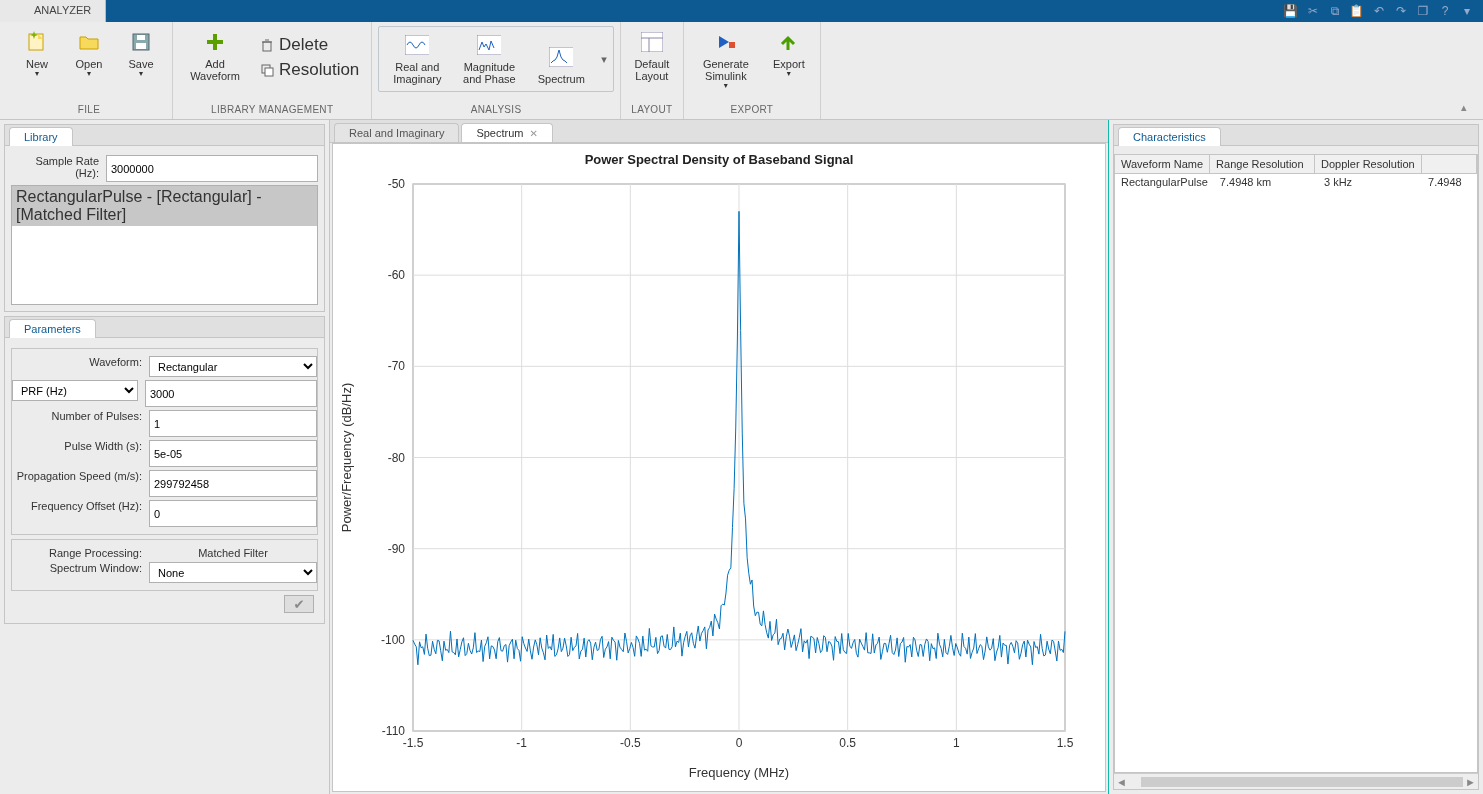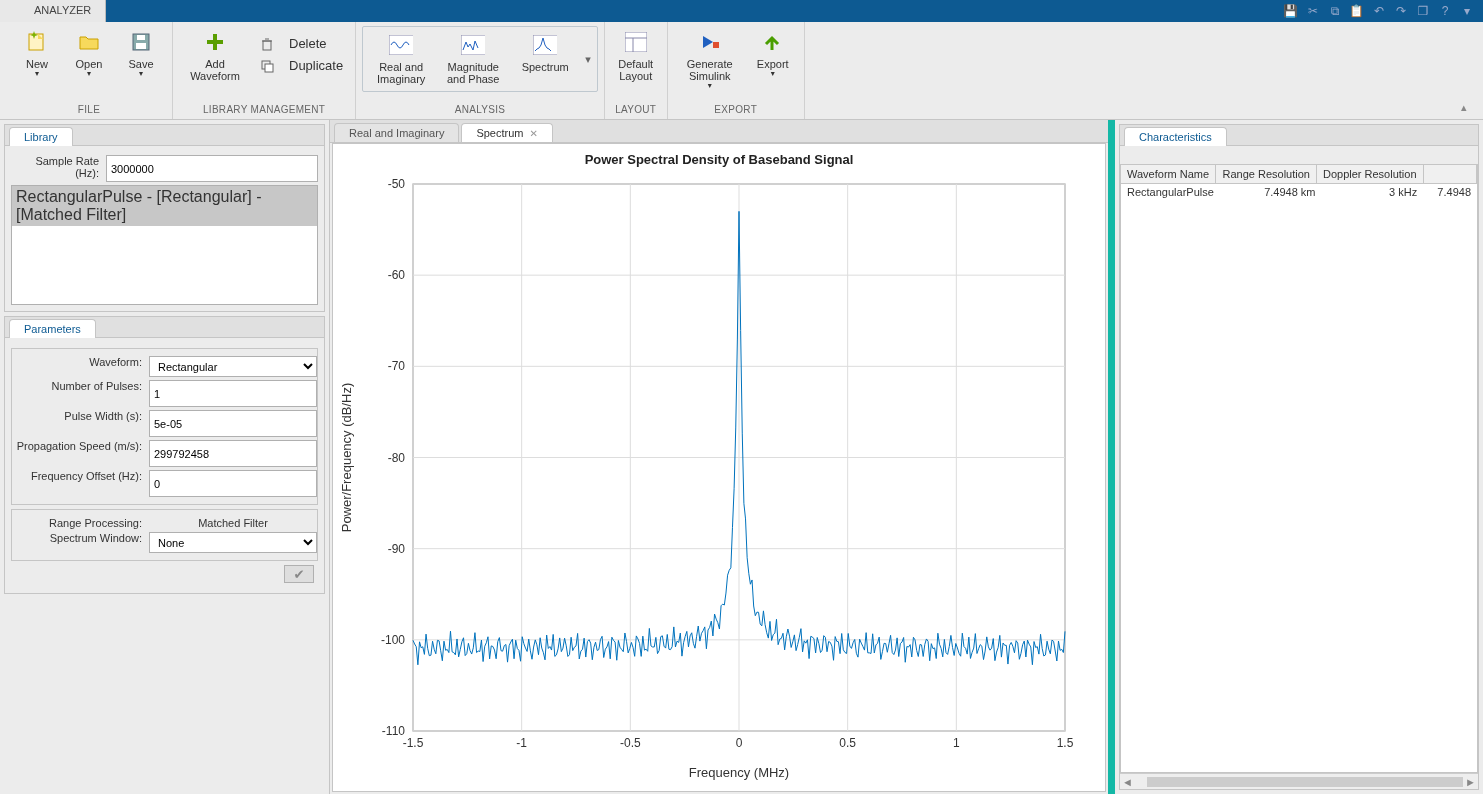--- a/index.html
+++ b/index.html
@@ -11,33 +11,33 @@
 .titlebar-spacer { flex: 1; }
 .titlebar-icons { display: flex; align-items: center; gap: 6px; padding: 0 8px; }
 .titlebar-icons span { width: 16px; height: 16px; display: inline-flex; align-items: center; justify-content: center; color: #9ac; font-size: 12px; }
 
 
 .ribbon { height: 98px; background: #ececec; border-bottom: 1px solid #c5c5c5; display: flex; align-items: stretch; padding: 0 0 0 6px; position: relative; }
 .ribbon-group { display: flex; flex-direction: column; border-right: 1px solid #d0d0d0; padding: 4px 6px 0 6px; }
 .ribbon-group-body { flex: 1; display: flex; align-items: flex-start; gap: 2px; }
 .ribbon-group-label { text-align: center; font-size: 10px; color: #666; padding: 2px 0 4px 0; letter-spacing: .3px; }
 .rbtn { display: flex; flex-direction: column; align-items: center; justify-content: flex-start; width: 50px; padding: 4px 2px; text-align: center; line-height: 1.1; cursor: pointer; border-radius: 2px; }
-.rbtn.wide { width: 72px; }
+.rbtn.wide { width: 72px; justify-content: flex-end; }
 .rbtn .ic { width: 24px; height: 24px; margin-bottom: 4px; display: flex; align-items: center; justify-content: center; }
-.rbtn.small { flex-direction: row; width: auto; padding: 2px 6px; gap: 14px; font-size: 13px; }
+.rbtn.small { flex-direction: row; width: auto; padding: 2px 6px; gap: 4px; font-size: 17px; }
 .rbtn.small .ic { width: 16px; height: 16px; margin: 0; }
 .ribbon-group-stack { display: flex; flex-direction: column; gap: 2px; padding-top: 8px; }
 .analysis-outline { border: 1px solid #bfc8cf; border-radius: 2px; display: flex; padding: 2px; background: #ececec; }
 .ribbon-expand { position: absolute; right: 8px; bottom: 4px; width: 14px; height: 14px; color: #888; }
 
 
 .workspace { display: flex; height: calc(794px - 22px - 98px); }
 .left-pane { width: 330px; background: #ececec; border-right: 1px solid #c5c5c5; display: flex; flex-direction: column; padding: 4px; gap: 4px; }
 .center-pane { flex: 1; background: #ececec; display: flex; flex-direction: column; }
-.right-pane { width: 375px; background: #ececec; border-left: 7px solid #14b8a6; display: flex; flex-direction: column; padding: 4px; }
+.right-pane { width: 375px; background: #ececec; border-left: 1px solid #14b8a6; display: flex; flex-direction: column; padding: 4px; }
 
 
 .panel { background: #ececec; border: 1px solid #c5c5c5; border-radius: 0; }
 .panel-tabs { display: flex; background: #e0e0e0; border-bottom: 1px solid #c5c5c5; }
 .panel-tab { padding: 3px 14px; background: #fff; border: 1px solid #c5c5c5; border-bottom: none; border-radius: 4px 4px 0 0; margin: 2px 0 -1px 4px; font-size: 11px; color: #0d5a92; }
 .panel-body { padding: 6px; }
 
 .form-row { display: flex; align-items: flex-start; gap: 7px; margin: 3px 0; }
 .form-row label { text-align: right; font-size: 11px; color: #333; }
 .form-row input, .form-row select { flex: 1; border: 1px solid #b0b0b0; padding: 2px 4px; font-size: 11px; height: 27px; background: #fff; }
@@ -55,21 +55,21 @@
 
 .center-tabs { display: flex; background: #e0e0e0; border-bottom: 1px solid #c5c5c5; padding: 3px 0 0 4px; gap: 2px; }
 .center-tab { padding: 3px 14px; border: 1px solid #c5c5c5; border-bottom: none; border-radius: 4px 4px 0 0; font-size: 11px; display: flex; align-items: center; gap: 6px; }
 .center-tab.inactive { background: #e4e4e4; color: #555; }
 .center-tab.active { background: #fff; color: #333; }
 .center-tab .close { color: #999; font-size: 10px; }
 .plot-area { flex: 1; background: #fff; margin: 0 2px 2px 2px; border: 1px solid #c5c5c5; position: relative; padding-left: 35px; }
 .chart-title { position: absolute; top: 8px; left: 0; right: 0; text-align: center; font-size: 13px; font-weight: bold; color: #222; }
 
 
-.char-table { border: 1px solid #c5c5c5; background: #fff; flex: 1; overflow: auto; font-size: 11px; margin-top: 18px; text-align: right; }
+.char-table { border: 1px solid #c5c5c5; background: #fff; flex: 1; overflow: auto; font-size: 11px; margin-top: 8px; }
 .char-head { display: flex; background: #f0f0f0; border-bottom: 1px solid #c5c5c5; }
 .char-head > div { padding: 3px 6px; border-right: 1px solid #c5c5c5; white-space: nowrap; }
 .char-row { display: flex; }
 .char-row > div { padding: 2px 6px; white-space: nowrap; }
 .char-col-name { width: 100px; }
 .char-col-range { width: 115px; }
 .char-col-dop { width: 115px; }
 .char-col-extra { width: 60px; }
 .hscroll { height: 16px; background: #eee; border-top: 1px solid #ccc; display: flex; align-items: center; }
 .hscroll .thumb { width: 340px; height: 10px; background: #ccc; margin-left: 12px; }
@@ -151,21 +151,21 @@
             </div>
           <span>Delete</span>
         </div>
         <div class="rbtn small">
           <div class="ic">
               <svg width="14" height="14">
                 <rect x="2" y="2" width="8" height="8" fill="none" stroke="#666"></rect>
                 <rect x="5" y="5" width="8" height="8" fill="#fff" stroke="#666"></rect>
               </svg>
             </div>
-          <span>Duplicate</span>
+          <span>Resolution</span>
         </div>
       </div>
     </div>
     <div class="ribbon-group-label">LIBRARY MANAGEMENT</div>
   </div>
 
   <div class="ribbon-group">
     <div class="ribbon-group-body">
       <div class="analysis-outline">
         <div class="rbtn wide">
@@ -265,20 +265,24 @@
 
     <div class="panel">
       <div class="panel-tabs">
           <div class="panel-tab">Parameters</div>
         </div>
       <div class="panel-body">
         <div class="param-section">
           <div class="form-row">
               <label>Waveform:</label>
             <select><option>Rectangular</option></select>
+            </div>
+          <div class="form-row">
+            <select style="flex:0 0 126px"><option>PRF (Hz)</option></select>
+            <input type="text" value="3000" style="">
             </div>
           <div class="form-row">
               <label>Number of Pulses:</label>
             <input type="text" value="1" style="">
             </div>
           <div class="form-row">
               <label>Pulse Width (s):</label>
             <input type="text" value="5e-05" style="">
             </div>
           <div class="form-row">

